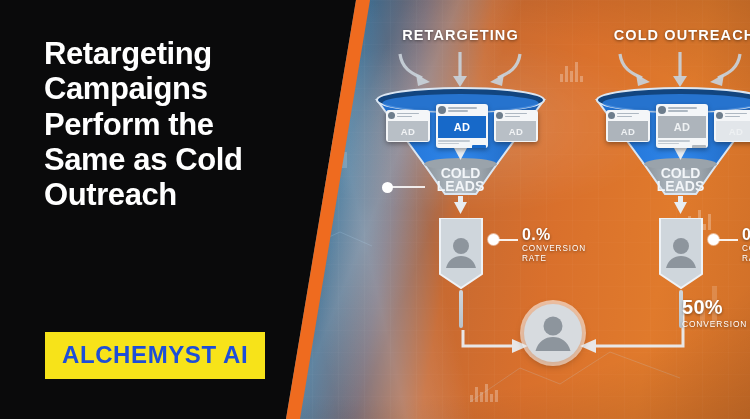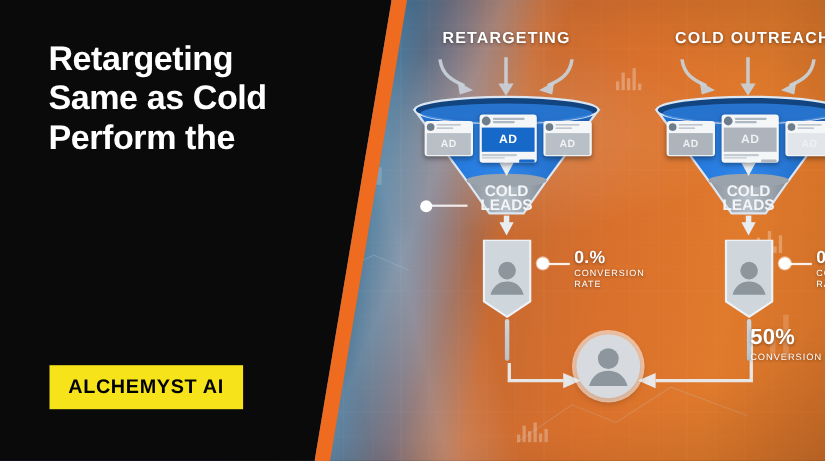--- a/index.html
+++ b/index.html
@@ -51,22 +51,22 @@
 
   
   .headline{
     position:absolute;left:44px;top:36px;width:262px;
     color:#fff;font-weight:700;font-size:31px;line-height:1.14;
     letter-spacing:-.4px;
   }
   .headline .ln{display:block;}
   .badge{
     position:absolute;left:45px;top:332px;
-    background:#f7e319;color:#000000;
-    font-weight:700;font-size:18px;letter-spacing:.6px;
+    background:#f7e319;color:#1d4ed8;
+    font-weight:700;font-size:24px;letter-spacing:.6px;
     padding:9px 17px 10px 17px;
   }
 
   
   .fgroup{position:absolute;top:0;height:419px;}
   .f-left{left:368px;width:185px;}
   .f-right{left:588px;width:185px;}
 
   .ftitle{
     position:absolute;top:27px;left:0;width:185px;text-align:center;
@@ -416,19 +416,21 @@
       <div class="pct" style="font-size:20px">50%</div>
       <div class="cap" style="font-size:8.4px">CONVERSION RA</div>
     </div>
   </div>
 
   <div class="blackwedge"></div>
   <div class="orangestripe"></div>
 
   <div class="headline">
     <span class="ln">Retargeting</span>
+    <span class="ln">Campaigns</span>
+    <span class="ln">Perform the</span>
     <span class="ln">Same as Cold</span>
-    <span class="ln">Perform the</span>
+    <span class="ln">Outreach</span>
   </div>
 
   <div class="badge">ALCHEMYST AI</div>
 
 </div>
 
 </body></html>

